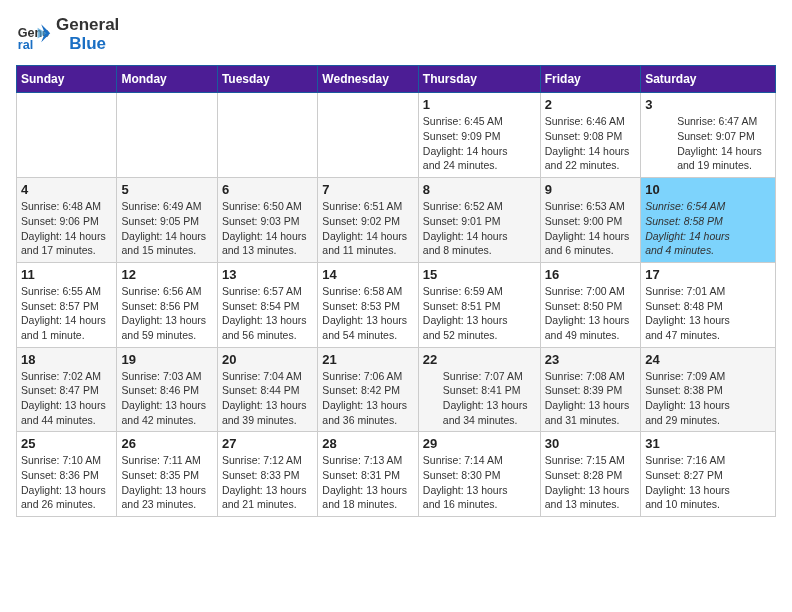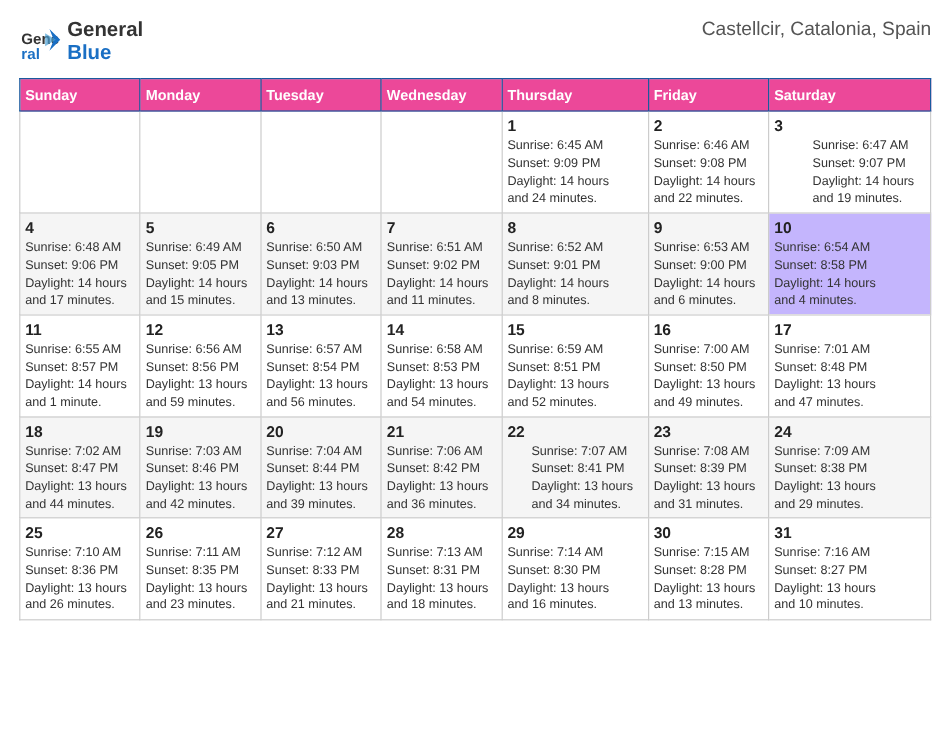--- a/index.html
+++ b/index.html
@@ -38,21 +38,21 @@
       font-size: 16px;
       font-weight: normal;
       color: #555;
     }
     table {
       width: 100%;
       border-collapse: collapse;
       font-size: 11px;
     }
     thead tr th {
-      background: #ec4899;
+      background: #4c1d95;
       color: #fff;
       padding: 6px 4px;
       text-align: left;
       font-size: 12px;
       font-weight: bold;
       border: 1px solid #1a5a9e;
     }
     tbody tr td {
       border: 1px solid #ccc;
       vertical-align: top;
@@ -80,27 +80,26 @@
 <body>
 
 <div class="header">
   <div class="logo">
     <svg class="logo-icon" viewBox="0 0 40 40">
       <text x="2" y="22" font-size="14" font-weight="bold" fill="#333">Gene</text>
       <text x="2" y="36" font-size="14" font-weight="bold" fill="#1a6fc4">ral</text>
       <polygon points="28,8 38,18 28,28 32,18" fill="#1a6fc4"></polygon>
       <polygon points="24,12 34,18 24,24" fill="#4a9fd4" opacity="0.7"></polygon>
     </svg>
-    <div style="line-height:1.1;">
+    <div style="line-height:1.1;text-align:center;">
       <div style="font-size:17px;font-weight:bold;color:#333;">General</div>
       <div style="font-size:17px;font-weight:bold;color:#1a6fc4;">Blue</div>
     </div>
   </div>
   <div class="title-block">
-    <h2>Castellcir, Catalonia, Spain</h2>
   </div>
 </div>
 
 <table>
   <thead>
     <tr>
     <th>Sunday</th>
         <th>Monday</th>
         <th>Tuesday</th>
         <th>Wednesday</th>
@@ -173,23 +172,23 @@
 Daylight: 14 hours
 and 8 minutes.</div>
         </td>
         <td style="background: rgb(245, 245, 245);">
           <div class="day-num">9</div>
           <div class="day-info" style="white-space: pre-line;">Sunrise: 6:53 AM
 Sunset: 9:00 PM
 Daylight: 14 hours
 and 6 minutes.</div>
         </td>
-        <td style="background: #c4b5fd;">
+        <td style="background: #7dd3fc;">
           <div class="day-num">10</div>
-          <div class="day-info" style="white-space: pre-line;">Sunrise: 6:54 AM
+          <div class="day-info" style="white-space: pre-line; font-style: italic;">Sunrise: 6:54 AM
 Sunset: 8:58 PM
 Daylight: 14 hours
 and 4 minutes.</div>
         </td>
       </tr>
       <tr>
         <td>
           <div class="day-num">11</div>
           <div class="day-info" style="white-space: pre-line;">Sunrise: 6:55 AM
 Sunset: 8:57 PM

